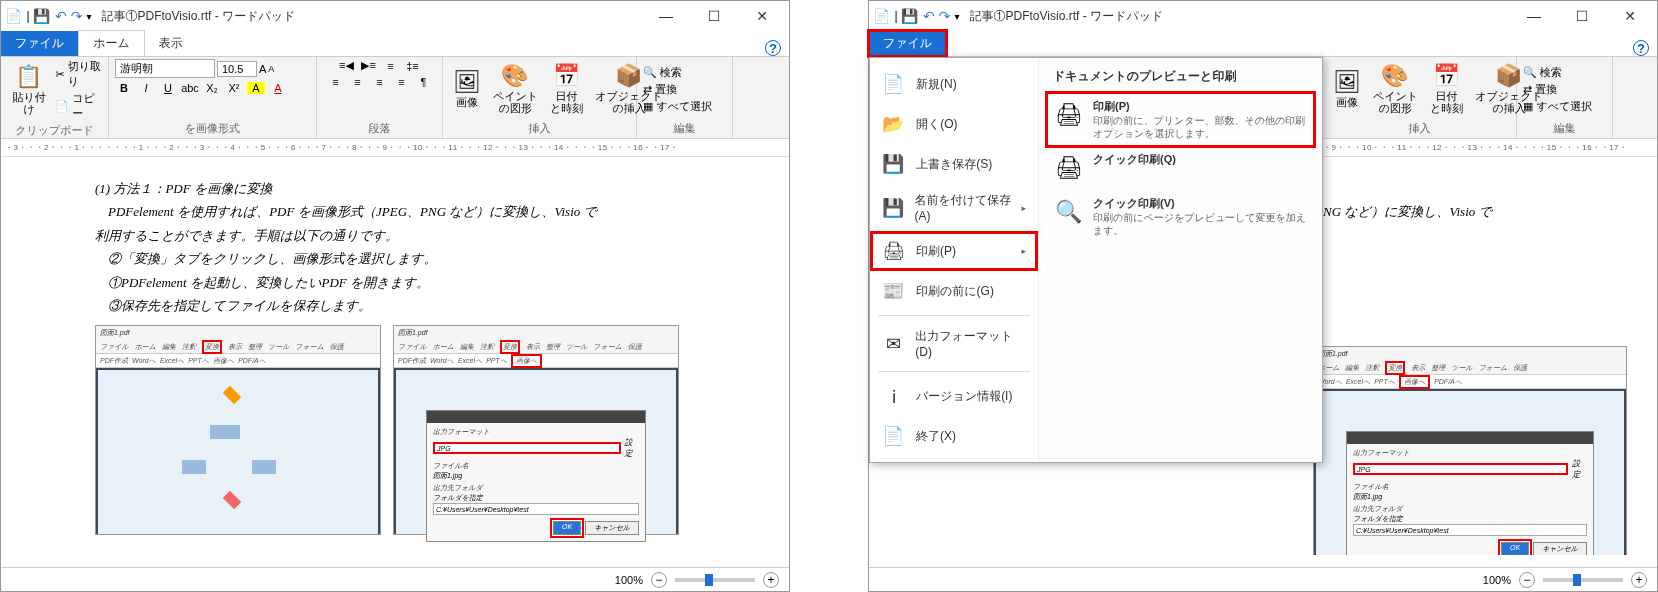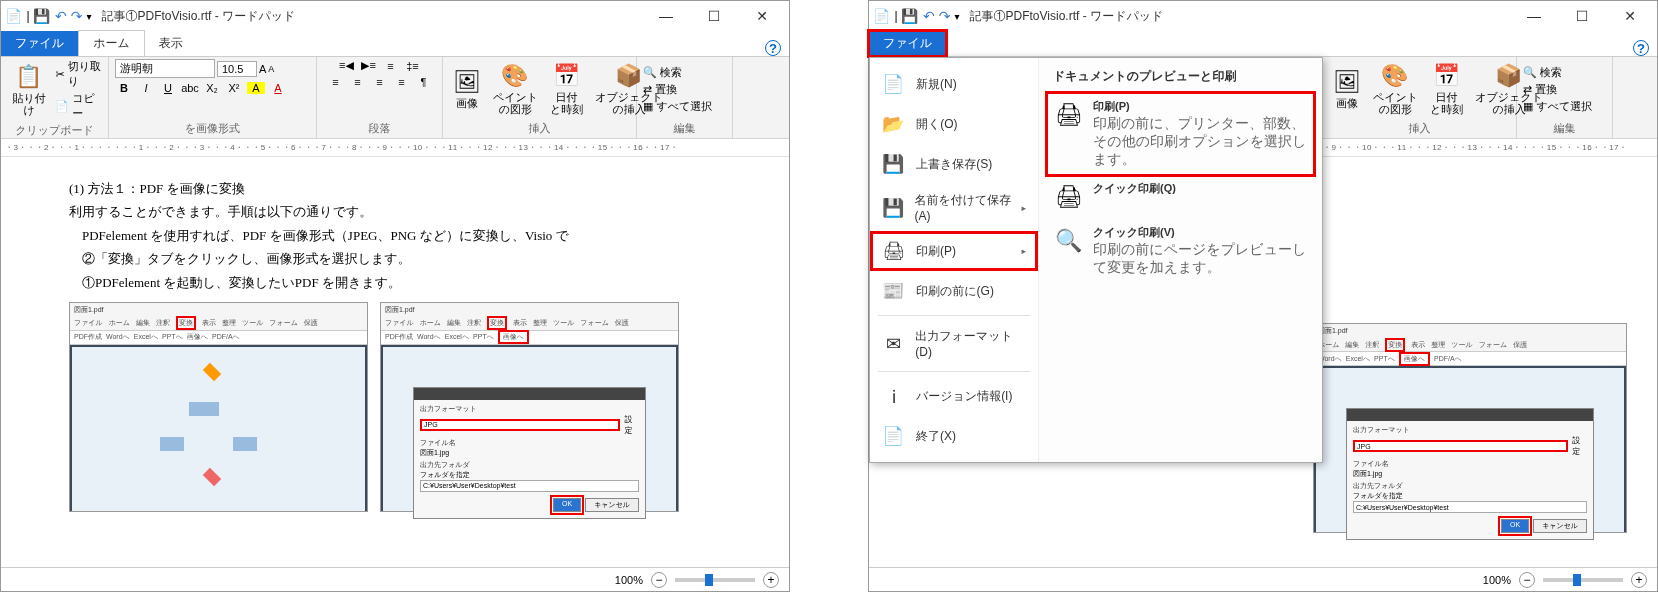--- a/index.html
+++ b/index.html
@@ -17,32 +17,32 @@
 .tab.file { background: #1a6fd4; color: #fff; }
 .tab.file.hl { outline: 3px solid #e00; outline-offset: -1px; }
 .tab.active { background: #fff; border: 1px solid #ccc; border-bottom: none; }
 .help-icon { margin-left: auto; margin-right: 8px; color: #0066cc; font-weight: bold; font-size: 13px; border: 1px solid #0066cc; border-radius: 50%; width: 16px; height: 16px; display: flex; align-items: center; justify-content: center; }
 .ribbon { height: 82px; background: #f3f3f3; border-bottom: 1px solid #d4d4d4; display: flex; font-size: 11px; }
 .rgroup { border-right: 1px solid #d4d4d4; padding: 2px 6px; display: flex; flex-direction: column; }
 .rgroup-body { flex: 1; display: flex; align-items: center; gap: 4px; }
 .rgroup-label { text-align: center; font-size: 11px; color: #666; padding-top: 2px; }
 .bigbtn { display: flex; flex-direction: column; align-items: center; gap: 2px; padding: 2px 4px; }
 .bigbtn-icon { font-size: 22px; }
-.bigbtn-text { font-size: 11px; text-align: center; line-height: 1.1; }
+.bigbtn-text { font-size: 11px; text-align: center; line-height: 1.1; font-family: Liberation Mono, monospace; }
 .clip-col { display: flex; flex-direction: column; gap: 2px; font-size: 11px; }
 .clip-row { display: flex; align-items: center; gap: 3px; }
 .font-sel { display: flex; gap: 2px; align-items: center; }
 .font-name { border: 1px solid #aaa; background: #fff; padding: 1px 4px; width: 100px; font-size: 11px; }
 .font-size { border: 1px solid #aaa; background: #fff; padding: 1px 4px; width: 40px; font-size: 11px; }
 .fmt-row { display: flex; gap: 4px; align-items: center; }
 .fmt-btn { width: 18px; text-align: center; }
 .edit-col { display: flex; flex-direction: column; gap: 2px; }
 .edit-row { display: flex; align-items: center; gap: 3px; }
 .ruler { height: 18px; background: #fff; border-bottom: 1px solid #ddd; font-size: 8px; color: #666; display: flex; align-items: center; overflow: hidden; padding-left: 4px; letter-spacing: 0.5px; white-space: nowrap; }
-.document { position: relative; background: #fff; height: 398px; overflow: hidden; padding: 20px 110px 0 68px; }
+.document { position: relative; background: #fff; height: 398px; overflow: hidden; padding: 20px 110px 0 94px; font-style: italic; }
 .doc-text { font-size: 13px; line-height: 1.8; color: #000; font-family: 'Yu Mincho', serif; }
 .embedded { display: flex; gap: 12px; margin-top: 8px; }
 .emb-panel { flex: 1; background: #3a4a5a; border: 1px solid #999; height: 210px; position: relative; font-size: 7px; }
 .emb-top { background: #f5f5f5; height: 14px; display: flex; align-items: center; padding: 0 4px; color: #333; }
 .emb-toprow { background: #f5f5f5; height: 14px; display: flex; align-items: center; padding: 0 4px; gap: 6px; color: #555; border-bottom: 1px solid #ccc; }
 .emb-toprow2 { background: #fff; height: 14px; display: flex; align-items: center; padding: 0 4px; gap: 4px; color: #555; border-bottom: 1px solid #ccc; }
 .emb-canvas { background: #e8f0f8; height: 164px; margin: 2px; position: relative; }
 .hl-red { border: 2px solid #e00; display: inline-block; padding: 0 1px; }
 .hl-red2 { border: 2px solid #e00; display: inline-block; padding: 0 3px; }
 .flow-shape { position: absolute; }
@@ -68,21 +68,21 @@
 .fm-icon { width: 24px; height: 24px; display: flex; align-items: center; justify-content: center; font-size: 18px; }
 .fm-arrow { margin-left: auto; font-size: 9px; color: #666; }
 .fm-sep { height: 1px; background: #ddd; margin: 4px 8px; }
 .fm-right { flex: 1; background: #fdfdfd; padding: 8px; border-left: 1px solid #eee; }
 .fm-right-title { font-size: 12px; font-weight: bold; color: #333; padding: 2px 6px 8px 6px; }
 .fm-opt { display: flex; gap: 8px; padding: 6px; font-size: 11px; }
 .fm-opt.hl { outline: 3px solid #e00; outline-offset: -1px; }
 .fm-opt-icon { width: 32px; height: 32px; font-size: 22px; display: flex; align-items: center; justify-content: center; }
 .fm-opt-body { flex: 1; }
 .fm-opt-title { font-weight: bold; color: #333; }
-.fm-opt-desc { color: #666; font-size: 14px; line-height: 1.3; }
+.fm-opt-desc { color: #666; font-size: 10px; line-height: 1.3; }
 </style>
 </head>
 <body>
 
 <div class="window">
   <div class="titlebar">
     <div class="qat">
       <span class="qat-icon">📄</span>
       <span>|</span>
       <span class="qat-icon">💾</span>
@@ -202,24 +202,25 @@
               <span>すべて選択</span>
             </div>
         </div>
       </div>
       <div class="rgroup-label">編集</div>
     </div>
   </div>
   <div class="ruler">・3・・・2・・・1・・・・・・・1・・・2・・・3・・・4・・・5・・・6・・・7・・・8・・・9・・・10・・・11・・・12・・・13・・・14・・・・15・・・16・・17・</div>
   <div class="document">
     <div class="doc-text">(1) 方法１：PDF を画像に変換</div>
+    <div class="doc-text">　PDFelement を使用すれば、PDF を画像形式（JPEG、PNG など）に変換し、Visio で</div>
     <div class="doc-text">利用することができます。手順は以下の通りです。</div>
-    <div class="doc-text">　PDFelement を使用すれば、PDF を画像形式（JPEG、PNG など）に変換し、Visio で</div>
     <div class="doc-text">　②「変換」タブをクリックし、画像形式を選択します。</div>
     <div class="doc-text">　①PDFelement を起動し、変換したいPDF を開きます。</div>
+    <div class="doc-text">　③保存先を指定してファイルを保存します。</div>
     <div class="embedded">
 
       <div class="emb-panel">
         <div class="emb-top">
             <span>図面1.pdf</span>
           </div>
         <div class="emb-toprow">
           <span>ファイル</span>
           <span>ホーム</span>
           <span>編集</span>
@@ -369,20 +370,21 @@
         </div>
       </div>
       <div class="rgroup-label">編集</div>
     </div>
   </div>
   <div class="ruler" style="padding-left:454px">
     <span>・9・・・10・・・11・・・12・・・13・・・14・・・・15・・・16・・17・</span>
   </div>
   <div class="document" style="padding-left:454px;padding-right:30px">
     <div style="height:23px"></div>
+    <div class="doc-text">NG など）に変換し、Visio で</div>
     <div style="height:115px"></div>
     <div class="embedded" style="margin-left:-10px">
       <div class="emb-panel">
         <div class="emb-top">
             <span>図面1.pdf</span>
           </div>
         <div class="emb-toprow">
           <span>ホーム</span>
           <span>編集</span>
           <span>注釈</span>

